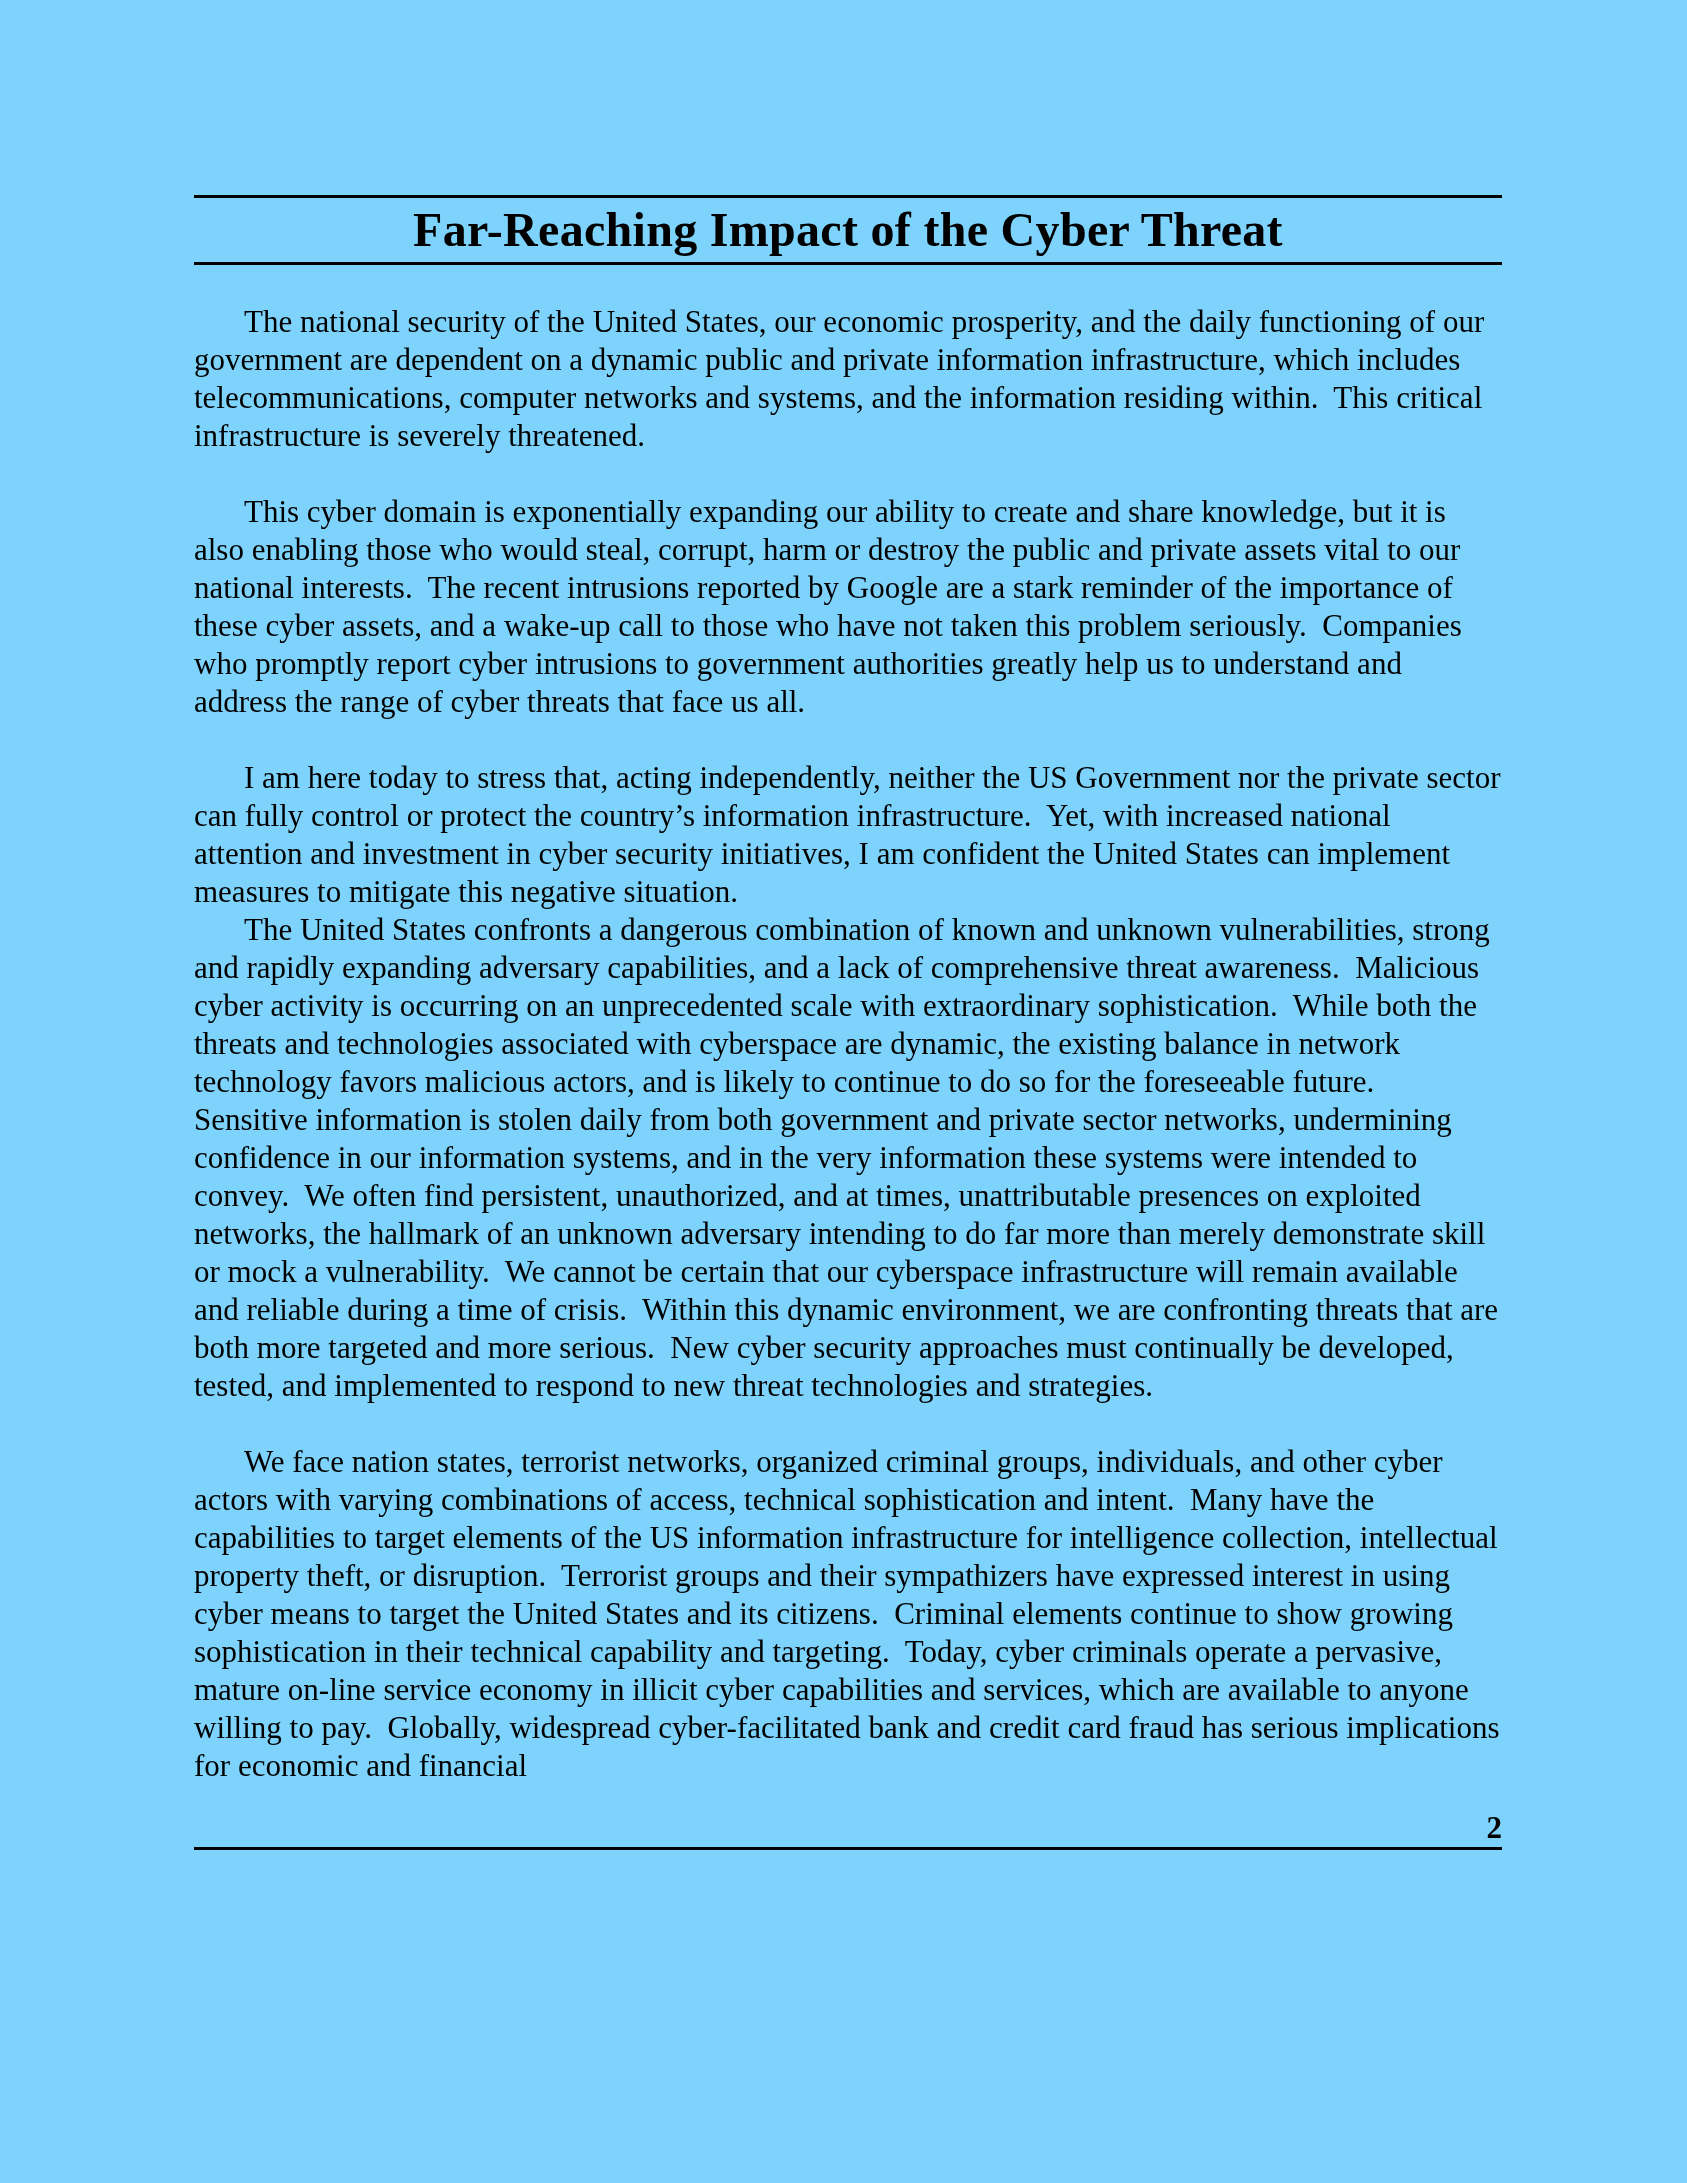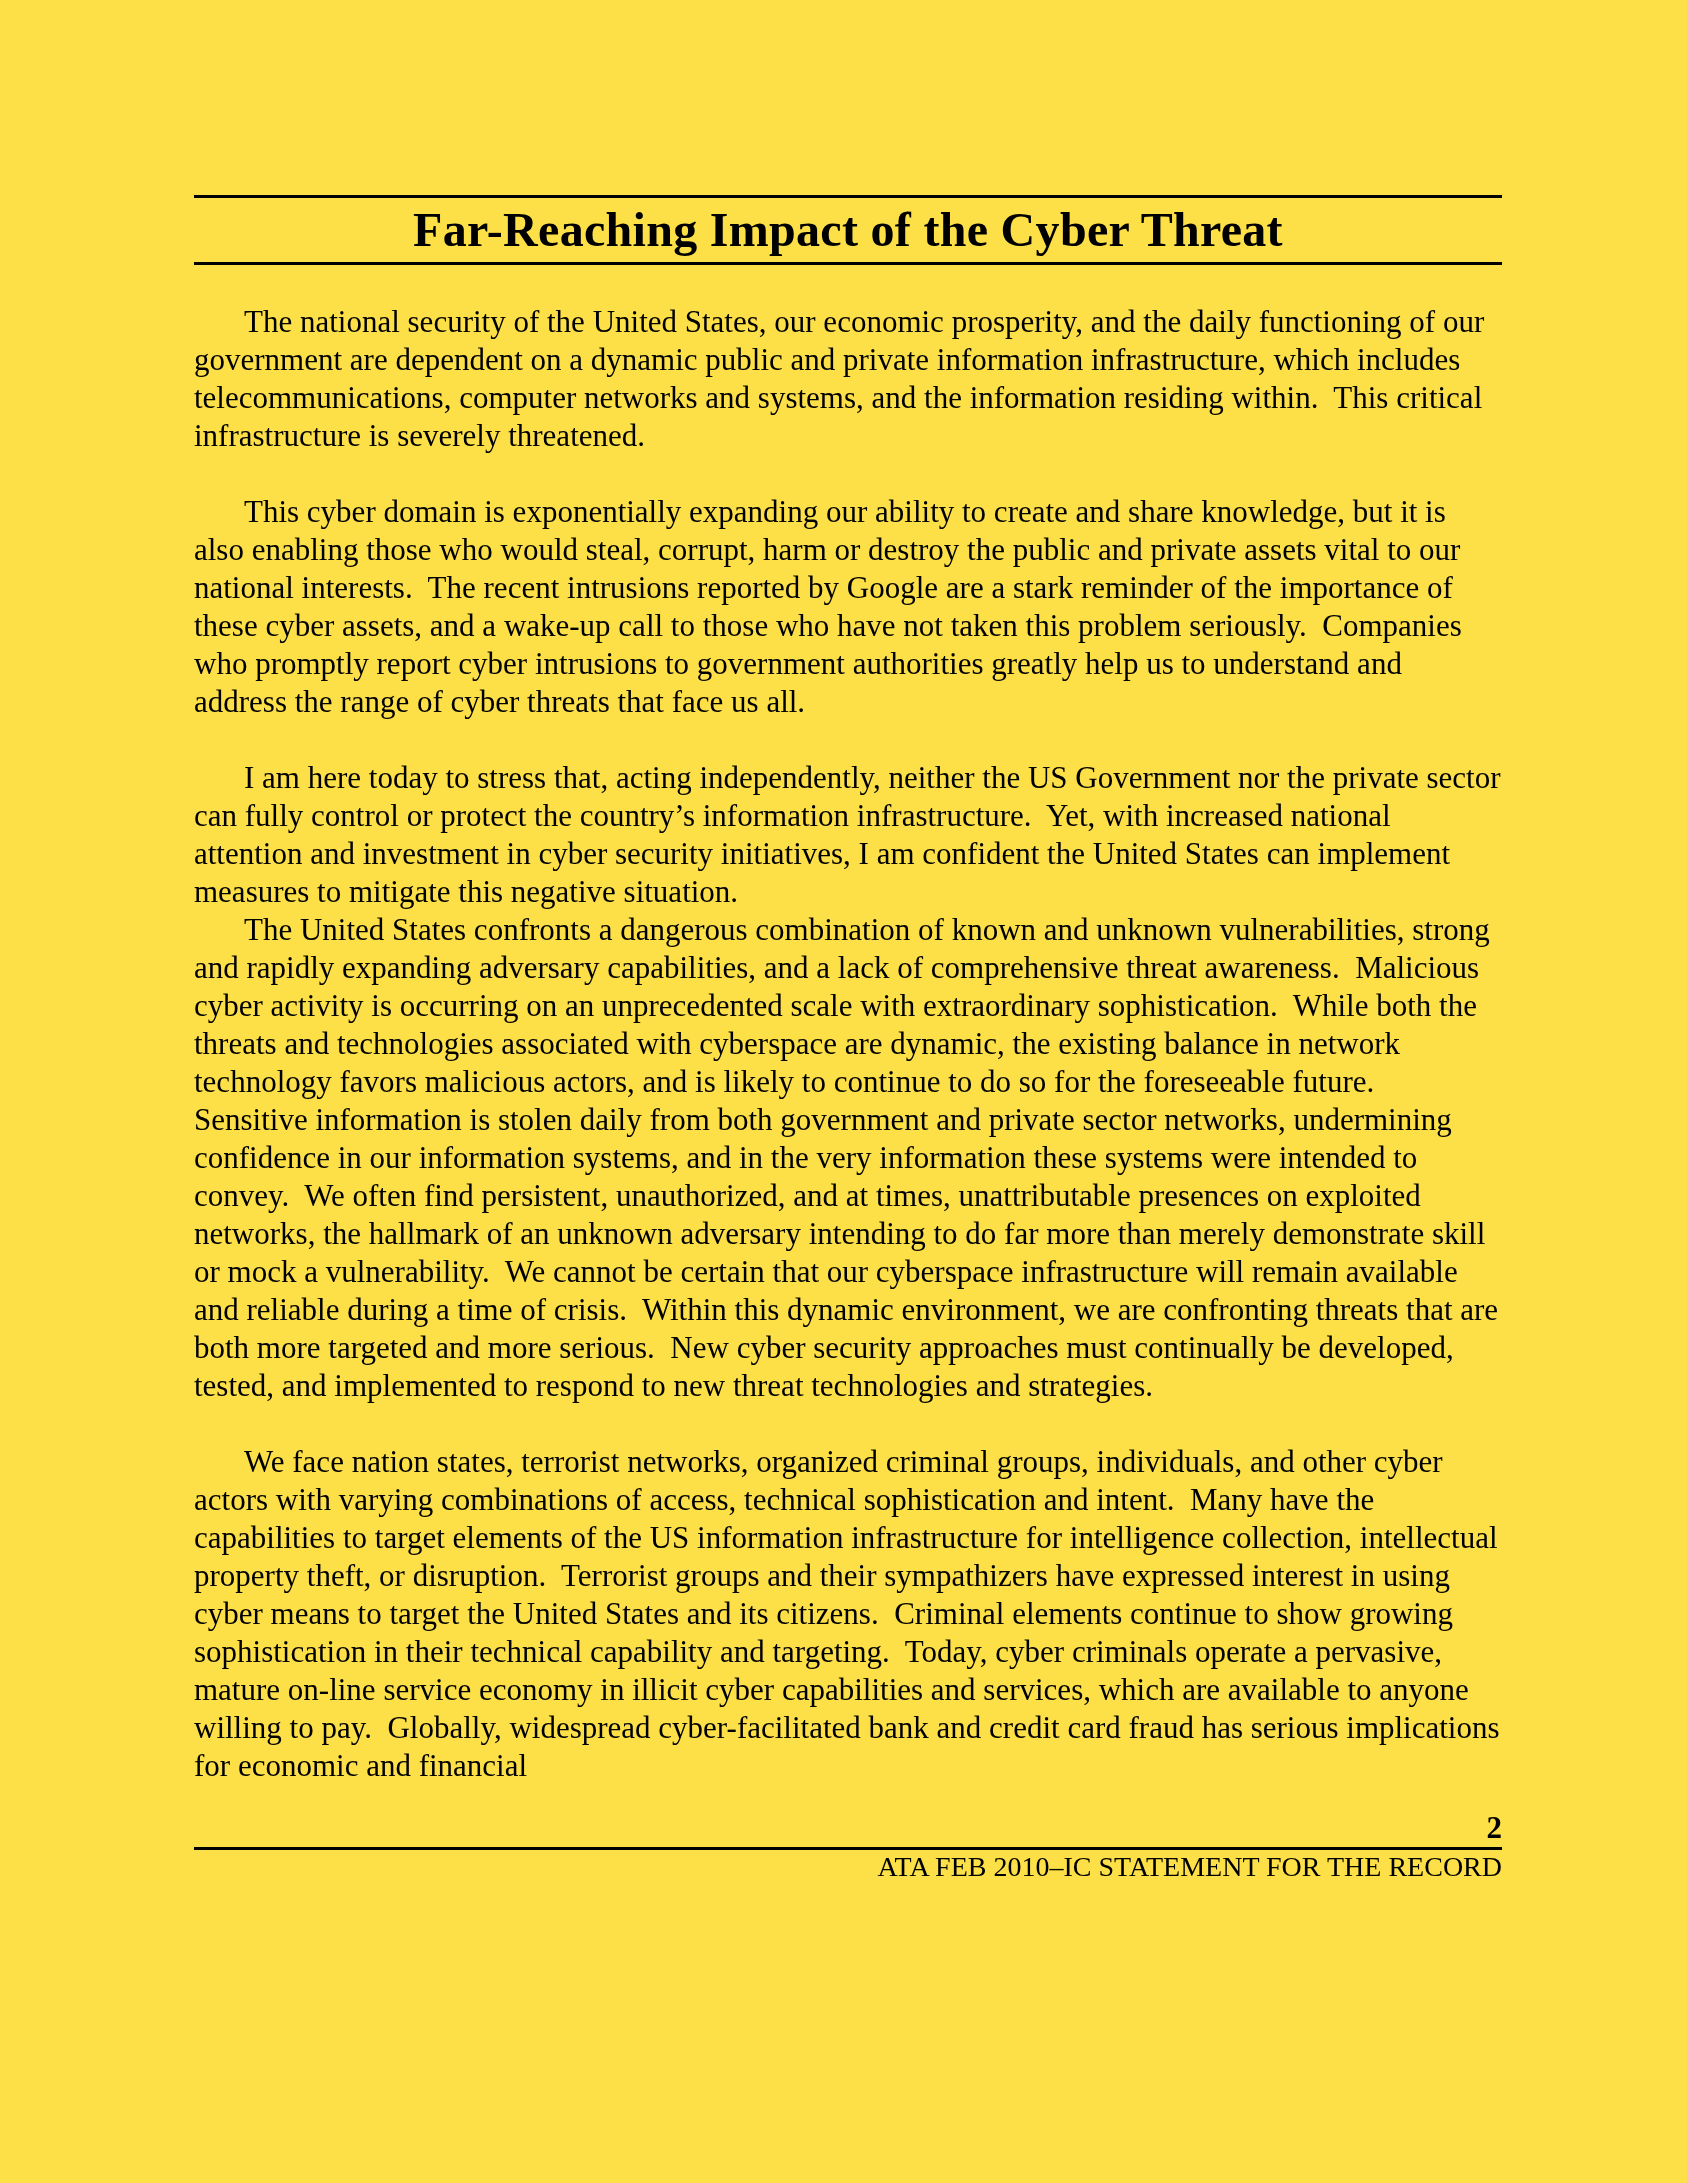--- a/index.html
+++ b/index.html
@@ -4,21 +4,21 @@
 <style>
   html, body {
     margin: 0;
     padding: 0;
     background: #ffffff;
   }
   .page {
     position: relative;
     width: 1687px;
     height: 2183px;
-    background: #fde047;
+    background: #7dd3fc;
     color: #000000;
     font-family: "Liberation Serif", "DejaVu Serif", serif;
     overflow: hidden;
   }
   .content {
     position: absolute;
     left: 194px;
     top: 0;
     width: 1308px;
   }
@@ -90,18 +90,17 @@
     <p class="para">I am here today to stress that, acting independently, neither the US Government nor the private sector can fully control or protect the country’s information infrastructure.  Yet, with increased national attention and investment in cyber security initiatives, I am confident the United States can implement measures to mitigate this negative situation.</p>
 
 
     <p class="para after-heading">The United States confronts a dangerous combination of known and unknown vulnerabilities, strong and rapidly expanding adversary capabilities, and a lack of comprehensive threat awareness.  Malicious cyber activity is occurring on an unprecedented scale with extraordinary sophistication.  While both the threats and technologies associated with cyberspace are dynamic, the existing balance in network technology favors malicious actors, and is likely to continue to do so for the foreseeable future.  Sensitive information is stolen daily from both government and private sector networks, undermining confidence in our information systems, and in the very information these systems were intended to convey.  We often find persistent, unauthorized, and at times, unattributable presences on exploited networks, the hallmark of an unknown adversary intending to do far more than merely demonstrate skill or mock a vulnerability.  We cannot be certain that our cyberspace infrastructure will remain available and reliable during a time of crisis.  Within this dynamic environment, we are confronting threats that are both more targeted and more serious.  New cyber security approaches must continually be developed, tested, and implemented to respond to new threat technologies and strategies.</p>
 
     <p class="para">We face nation states, terrorist networks, organized criminal groups, individuals, and other cyber actors with varying combinations of access, technical sophistication and intent.  Many have the capabilities to target elements of the US information infrastructure for intelligence collection, intellectual property theft, or disruption.  Terrorist groups and their sympathizers have expressed interest in using cyber means to target the United States and its citizens.  Criminal elements continue to show growing sophistication in their technical capability and targeting.  Today, cyber criminals operate a pervasive, mature on-line service economy in illicit cyber capabilities and services, which are available to anyone willing to pay.  Globally, widespread cyber-facilitated bank and credit card fraud has serious implications for economic and financial</p>
 
     <div class="footer-area">
       <div class="page-number">2</div>
       <div class="footer-rule"></div>
-      <div class="footer-statement">ATA FEB 2010–IC STATEMENT FOR THE RECORD</div>
     </div>
 
   </div>
 </div>
 
 
 </body></html>

